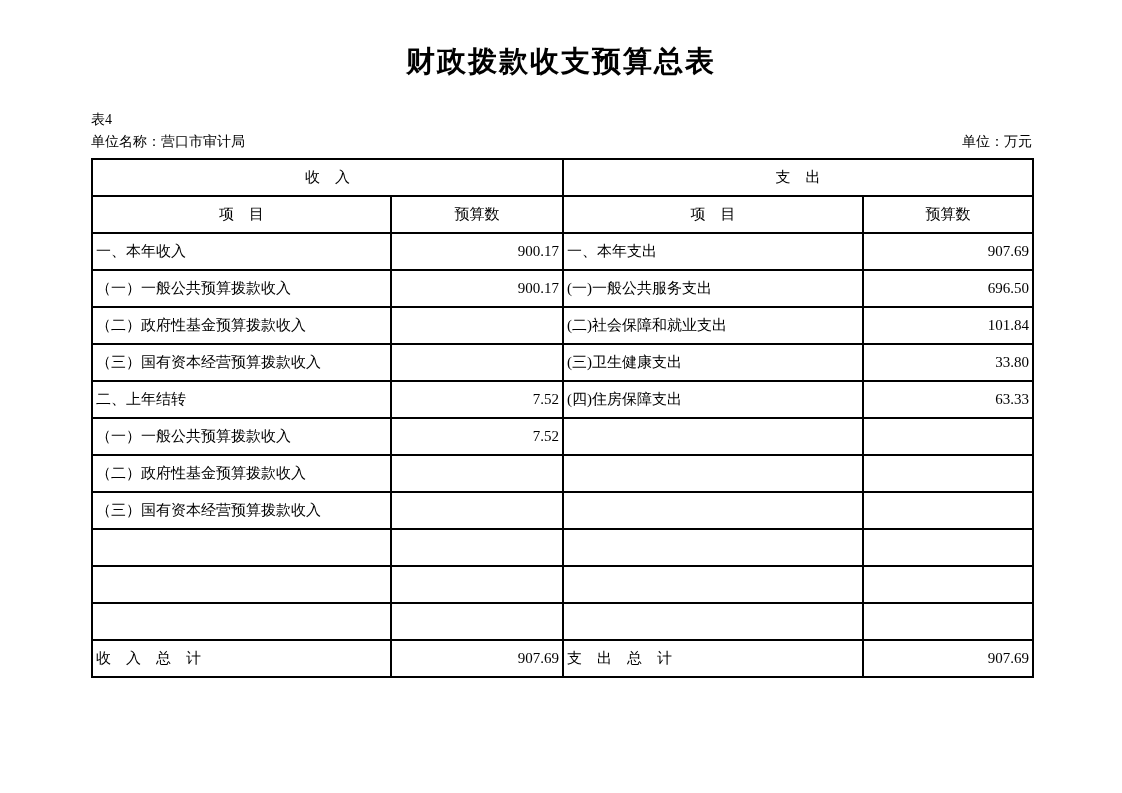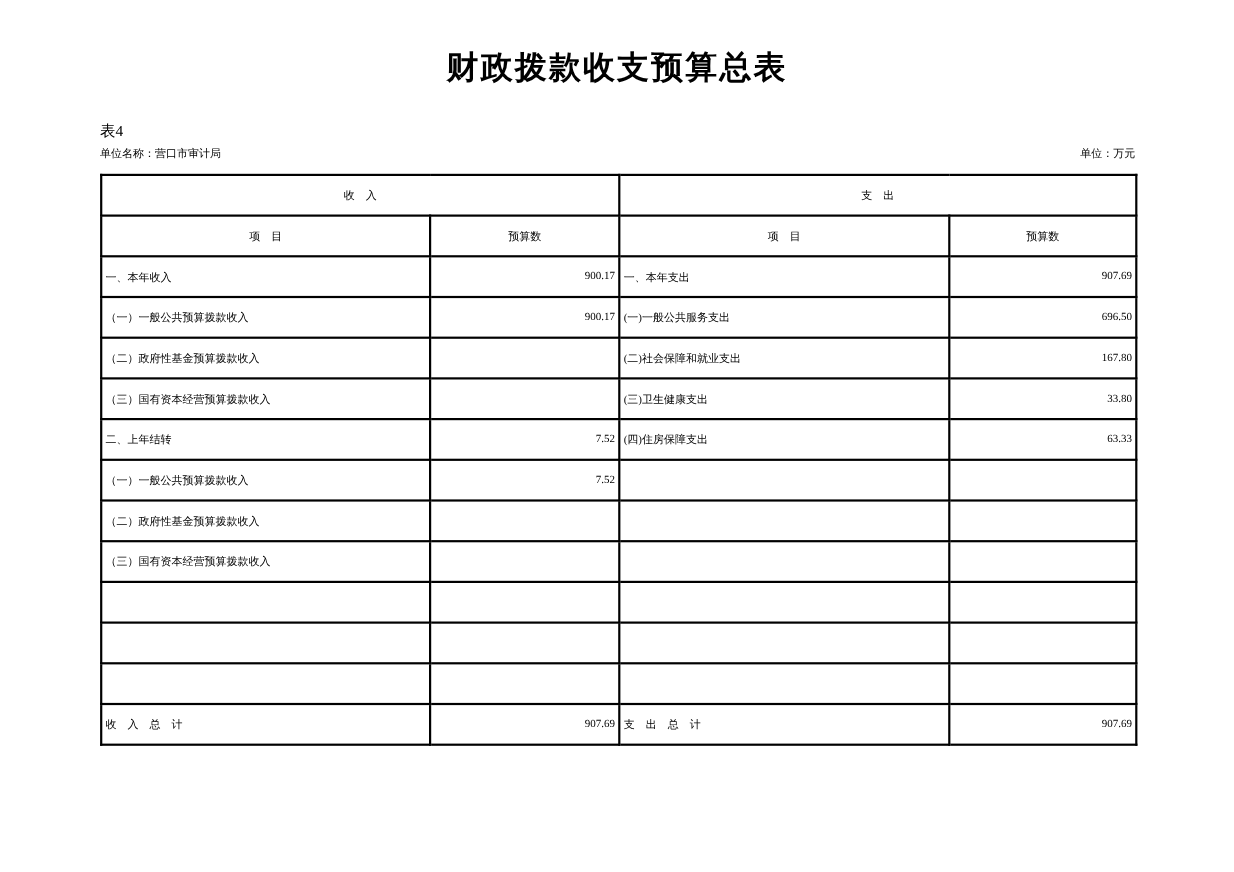--- a/index.html
+++ b/index.html
@@ -23,33 +23,33 @@
     position: absolute;
     left: 91px; top: 111px;
     font-size: 14px;
   }
   .meta-line {
     position: absolute;
     left: 91px; top: 133px;
     width: 941px;
     display: flex;
     justify-content: space-between;
-    font-size: 10px;
+    font-size: 14px;
   }
   table.budget {
     position: absolute;
     left: 91px; top: 158px;
     width: 941px;
     border-collapse: collapse;
     table-layout: fixed;
   }
   table.budget th, table.budget td {
     border: 2px solid #000;
     height: 37px;
-    font-size: 10px;
+    font-size: 15px;
     font-weight: 400;
     vertical-align: middle;
     padding: 0 3px;
     overflow: hidden;
     white-space: nowrap;
   }
   
   td.thinL, th.thinL { border-left-width: 1px; }
   td.thinR, th.thinR { border-right-width: 1px; }
   th.group-head { text-align: center; }
@@ -101,21 +101,21 @@
     <tr>
       <td class="item thinR">（一）一般公共预算拨款收入</td>
       <td class="num thinL">900.17</td>
       <td class="item thinR">(一)一般公共服务支出</td>
       <td class="num thinL">696.50</td>
     </tr>
     <tr>
       <td class="item thinR">（二）政府性基金预算拨款收入</td>
       <td class="num thinL"></td>
       <td class="item thinR">(二)社会保障和就业支出</td>
-      <td class="num thinL">167.80</td>
+      <td class="num thinL">101.84</td>
     </tr>
     <tr>
       <td class="item thinR">（三）国有资本经营预算拨款收入</td>
       <td class="num thinL"></td>
       <td class="item thinR">(三)卫生健康支出</td>
       <td class="num thinL">33.80</td>
     </tr>
     <tr>
       <td class="item thinR">二、上年结转</td>
       <td class="num thinL">7.52</td>

